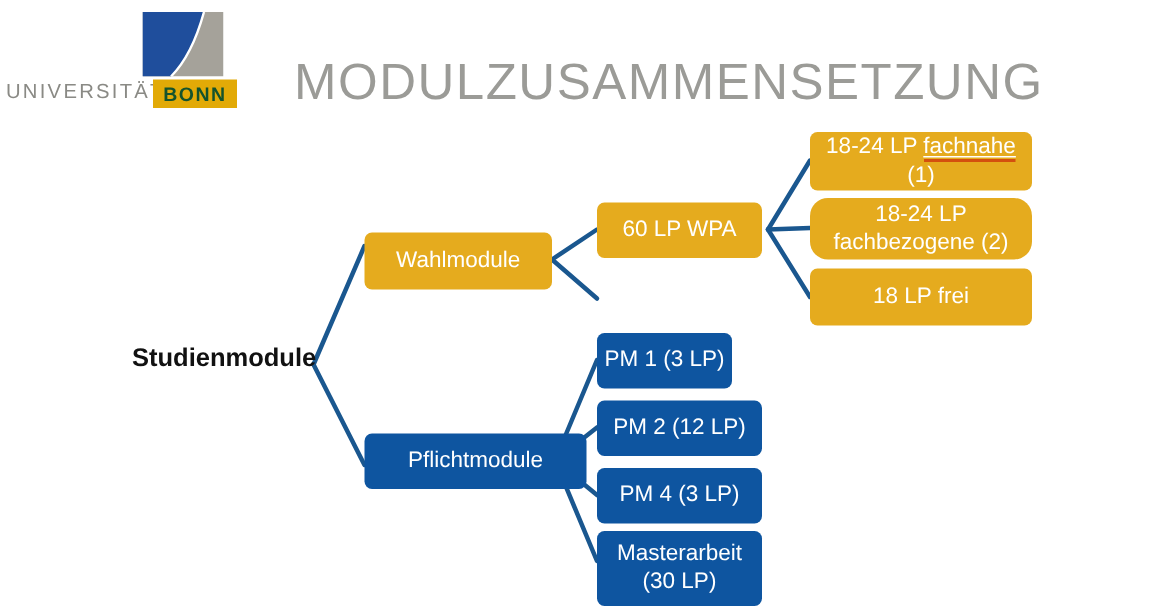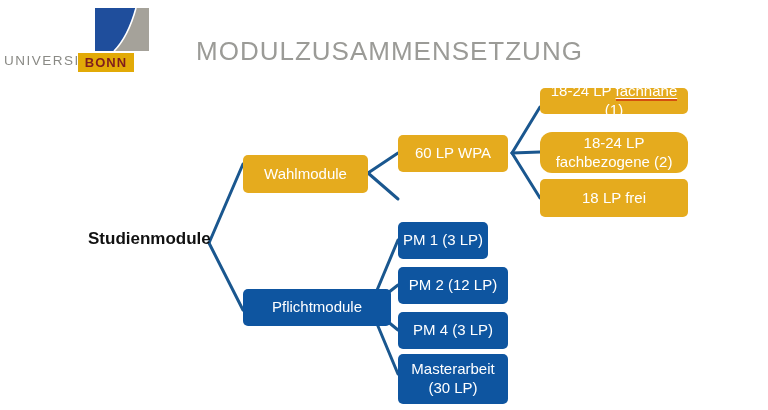--- a/index.html
+++ b/index.html
@@ -6,28 +6,28 @@
   .slide{
     position:relative;width:768px;height:410px;background:#ffffff;overflow:hidden;
     font-family:"Liberation Sans", sans-serif;
   }
   
   .uni-label{
     position:absolute;left:4px;top:53px;width:89px;text-align:right;
     color:#8a8a85;font-size:13.5px;letter-spacing:1.5px;font-weight:400;
   }
   .bonn-badge{
-    position:absolute;left:78px;top:53px;width:56px;height:19px;
-    background:#e2aa07;color:#7f1d1d;font-weight:bold;font-size:13px;
+    position:absolute;left:102px;top:53px;width:56px;height:19px;
+    background:#e2aa07;color:#14532d;font-weight:bold;font-size:13px;
     display:flex;align-items:center;justify-content:center;letter-spacing:1px;
   }
   .logo-graphic{position:absolute;left:95px;top:8px;}
   .page-title{
     position:absolute;left:196px;top:36px;
-    color:#9b9b97;font-size:26px;letter-spacing:1px;font-weight:400;white-space:nowrap;
+    color:#9b9b97;font-size:34px;letter-spacing:1px;font-weight:400;white-space:nowrap;
   }
   
   .connectors{position:absolute;left:0;top:0;}
   .node{
     position:absolute;border-radius:5px;color:#ffffff;font-size:15px;line-height:1.25;
     display:flex;align-items:center;justify-content:center;text-align:center;
     padding:2px 4px;box-sizing:border-box;
   }
   .yellow{background:var(--yellow,#E5AB1E);}
   .blue{background:var(--blue,#0E55A0);}
@@ -37,21 +37,21 @@
   }
   .u-word{
     text-decoration:underline;text-underline-offset:2px;
     border-bottom:2px solid #d4500e;padding-bottom:0px;
   }
   
   .n-wahl{left:243px;top:155px;width:125px;height:38px;}
   .n-pflicht{left:243px;top:289px;width:148px;height:37px;}
   .n-wpa{left:398px;top:135px;width:110px;height:37px;}
   .n-wpb{left:398px;top:181px;width:110px;height:37px;}
-  .n-fachnahe{left:540px;top:88px;width:148px;height:26px;}
+  .n-fachnahe{left:540px;top:88px;width:148px;height:39px;}
   .n-fachbezogene{left:540px;top:132px;width:148px;height:41px;border-radius:12px;}
   .n-frei{left:540px;top:179px;width:148px;height:38px;}
   .n-pm1{left:398px;top:222px;width:90px;height:37px;}
   .n-pm2{left:398px;top:267px;width:110px;height:37px;}
   .n-pm3{left:398px;top:312px;width:110px;height:37px;}
   .n-ma{left:398px;top:354px;width:110px;height:50px;}
 </style>
 </head>
 <body>
 

